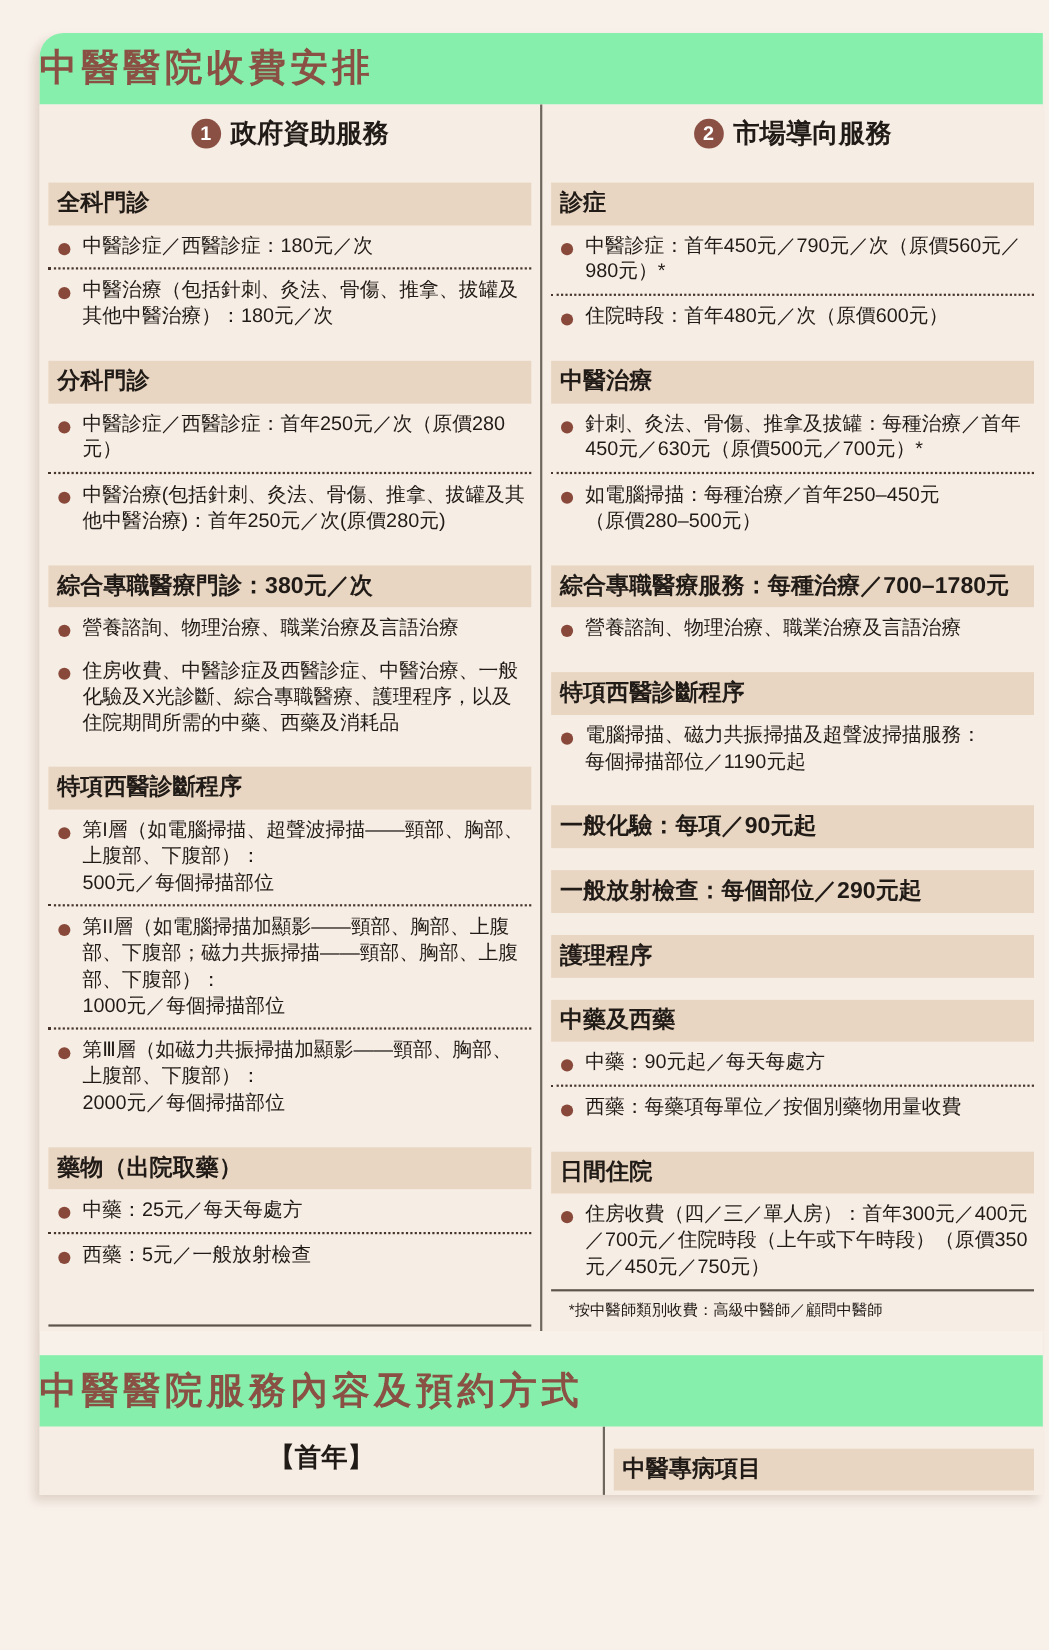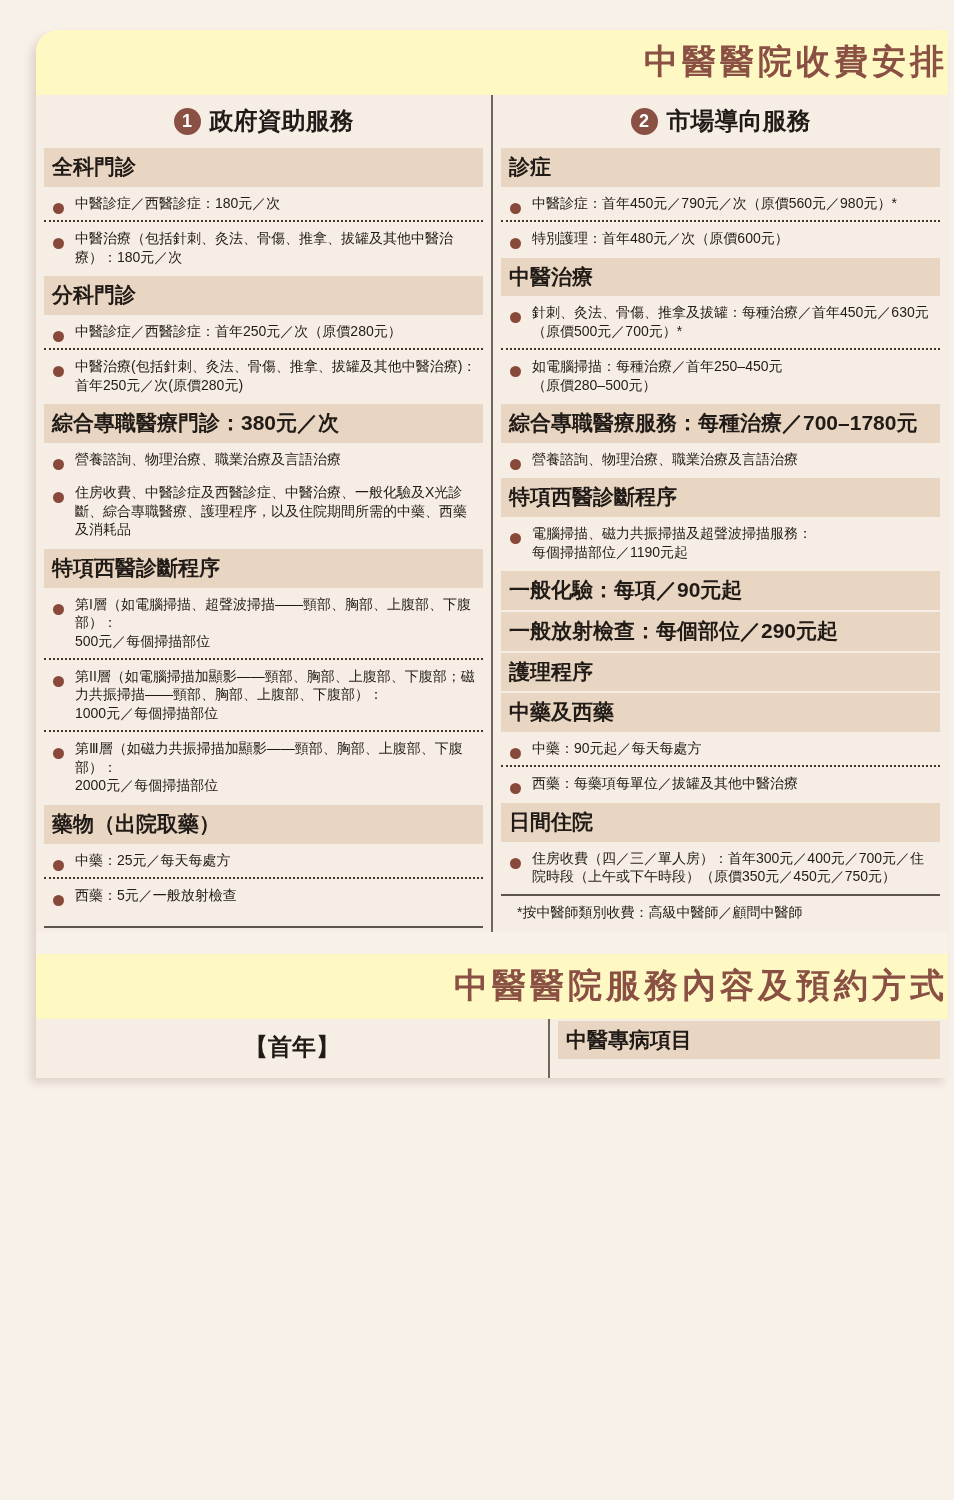--- a/index.html
+++ b/index.html
@@ -9,45 +9,45 @@
     background:#f8f1ea;
     font-family:"Liberation Sans","DejaVu Sans",sans-serif;
     color:#211b17;
   }
   .card {
     position:absolute; left:36px; right:6px; top:30px;
     box-shadow:-5px 5px 9px rgba(165,135,115,.28);
     border-radius:22px 0 0 0;
   }
   .band-title {
-    background:#fef9c3; color:#8a5044;
+    background:#86efac; color:#8a5044;
     font-size:34px; font-weight:bold; letter-spacing:4px;
-    text-align:right; padding:9px 0 10px;
+    text-align:left; padding:9px 0 10px;
   }
   .band-title.first { border-radius:22px 0 0 0; }
   .tbl { display:flex; align-items:stretch; background:#f6ede4; }
   .col { flex:1; padding:0 8px 4px 8px; display:flex; flex-direction:column; }
   .col.right { border-left:2px solid #6e675e; }
   .col-header {
     display:flex; justify-content:center; align-items:center; gap:9px;
     font-weight:bold; font-size:24px; padding:10px 0 9px;
   }
   .badge {
     width:27px; height:27px; border-radius:50%; background:#8a5044;
     color:#fff; font-size:18px; font-weight:bold; flex:0 0 27px;
     display:flex; align-items:center; justify-content:center;
   }
   .sec-header {
     background:#e9d6c2; font-weight:bold; font-size:21px;
-    padding:5px 8px 6px; line-height:1.32; white-space:pre-line; margin-top:2px;
+    padding:5px 8px 6px; line-height:1.32; white-space:pre-line; margin-top:20px;
   }
   .items { }
   .item {
     position:relative; padding:7px 4px 8px 31px;
-    font-size:14px; line-height:1.32; white-space:pre-line;
+    font-size:18px; line-height:1.32; white-space:pre-line;
   }
   .items .item + .item { border-top:2px dotted #46352a; }
   .bullet {
     position:absolute; left:9px; top:16px; width:11px; height:11px;
     border-radius:50%; background:#88493a;
   }
   .end-line { border-bottom:2px solid #5c554d; }
   .footnote {
     margin-top:auto; border-top:2px solid #5c554d;
     padding:8px 0 6px 16px; font-size:14px;
@@ -108,21 +108,21 @@
       </div>
       <div class="col right">
         <div class="col-header">
           <span class="badge">2</span>
           <span>市場導向服務</span>
         </div>
         <div>
             <div class="sec-header">診症</div>
             <div class="items">
               <div class="item"><span class="bullet"></span><span class="item-text">中醫診症：首年450元／790元／次（原價560元／980元）*</span></div>
-              <div class="item"><span class="bullet"></span><span class="item-text">特別護理：首年480元／次（原價600元）</span></div>
+              <div class="item"><span class="bullet"></span><span class="item-text">住院時段：首年480元／次（原價600元）</span></div>
             </div>
             <div class="sec-header">中醫治療</div>
             <div class="items">
               <div class="item"><span class="bullet"></span><span class="item-text">針刺、灸法、骨傷、推拿及拔罐：每種治療／首年450元／630元（原價500元／700元）*</span></div>
               <div class="item"><span class="bullet"></span><span class="item-text">如電腦掃描：每種治療／首年250–450元
 （原價280–500元）</span></div>
             </div>
             <div class="sec-header">綜合專職醫療服務：每種治療／700–1780元</div>
             <div class="items">
               <div class="item"><span class="bullet"></span><span class="item-text">營養諮詢、物理治療、職業治療及言語治療</span></div>
@@ -131,21 +131,21 @@
             <div class="items">
               <div class="item"><span class="bullet"></span><span class="item-text">電腦掃描、磁力共振掃描及超聲波掃描服務：
 每個掃描部位／1190元起</span></div>
             </div>
             <div class="sec-header">一般化驗：每項／90元起</div>
             <div class="sec-header">一般放射檢查：每個部位／290元起</div>
             <div class="sec-header">護理程序</div>
             <div class="sec-header">中藥及西藥</div>
             <div class="items">
               <div class="item"><span class="bullet"></span><span class="item-text">中藥：90元起／每天每處方</span></div>
-              <div class="item"><span class="bullet"></span><span class="item-text">西藥：每藥項每單位／拔罐及其他中醫治療</span></div>
+              <div class="item"><span class="bullet"></span><span class="item-text">西藥：每藥項每單位／按個別藥物用量收費</span></div>
             </div>
             <div class="sec-header">日間住院</div>
             <div class="items">
               <div class="item"><span class="bullet"></span><span class="item-text">住房收費（四／三／單人房）：首年300元／400元／700元／住院時段（上午或下午時段）（原價350元／450元／750元）</span></div>
             </div>
           </div>
         <div class="footnote">*按中醫師類別收費：高級中醫師／顧問中醫師</div>
       </div>
     </div>
 

